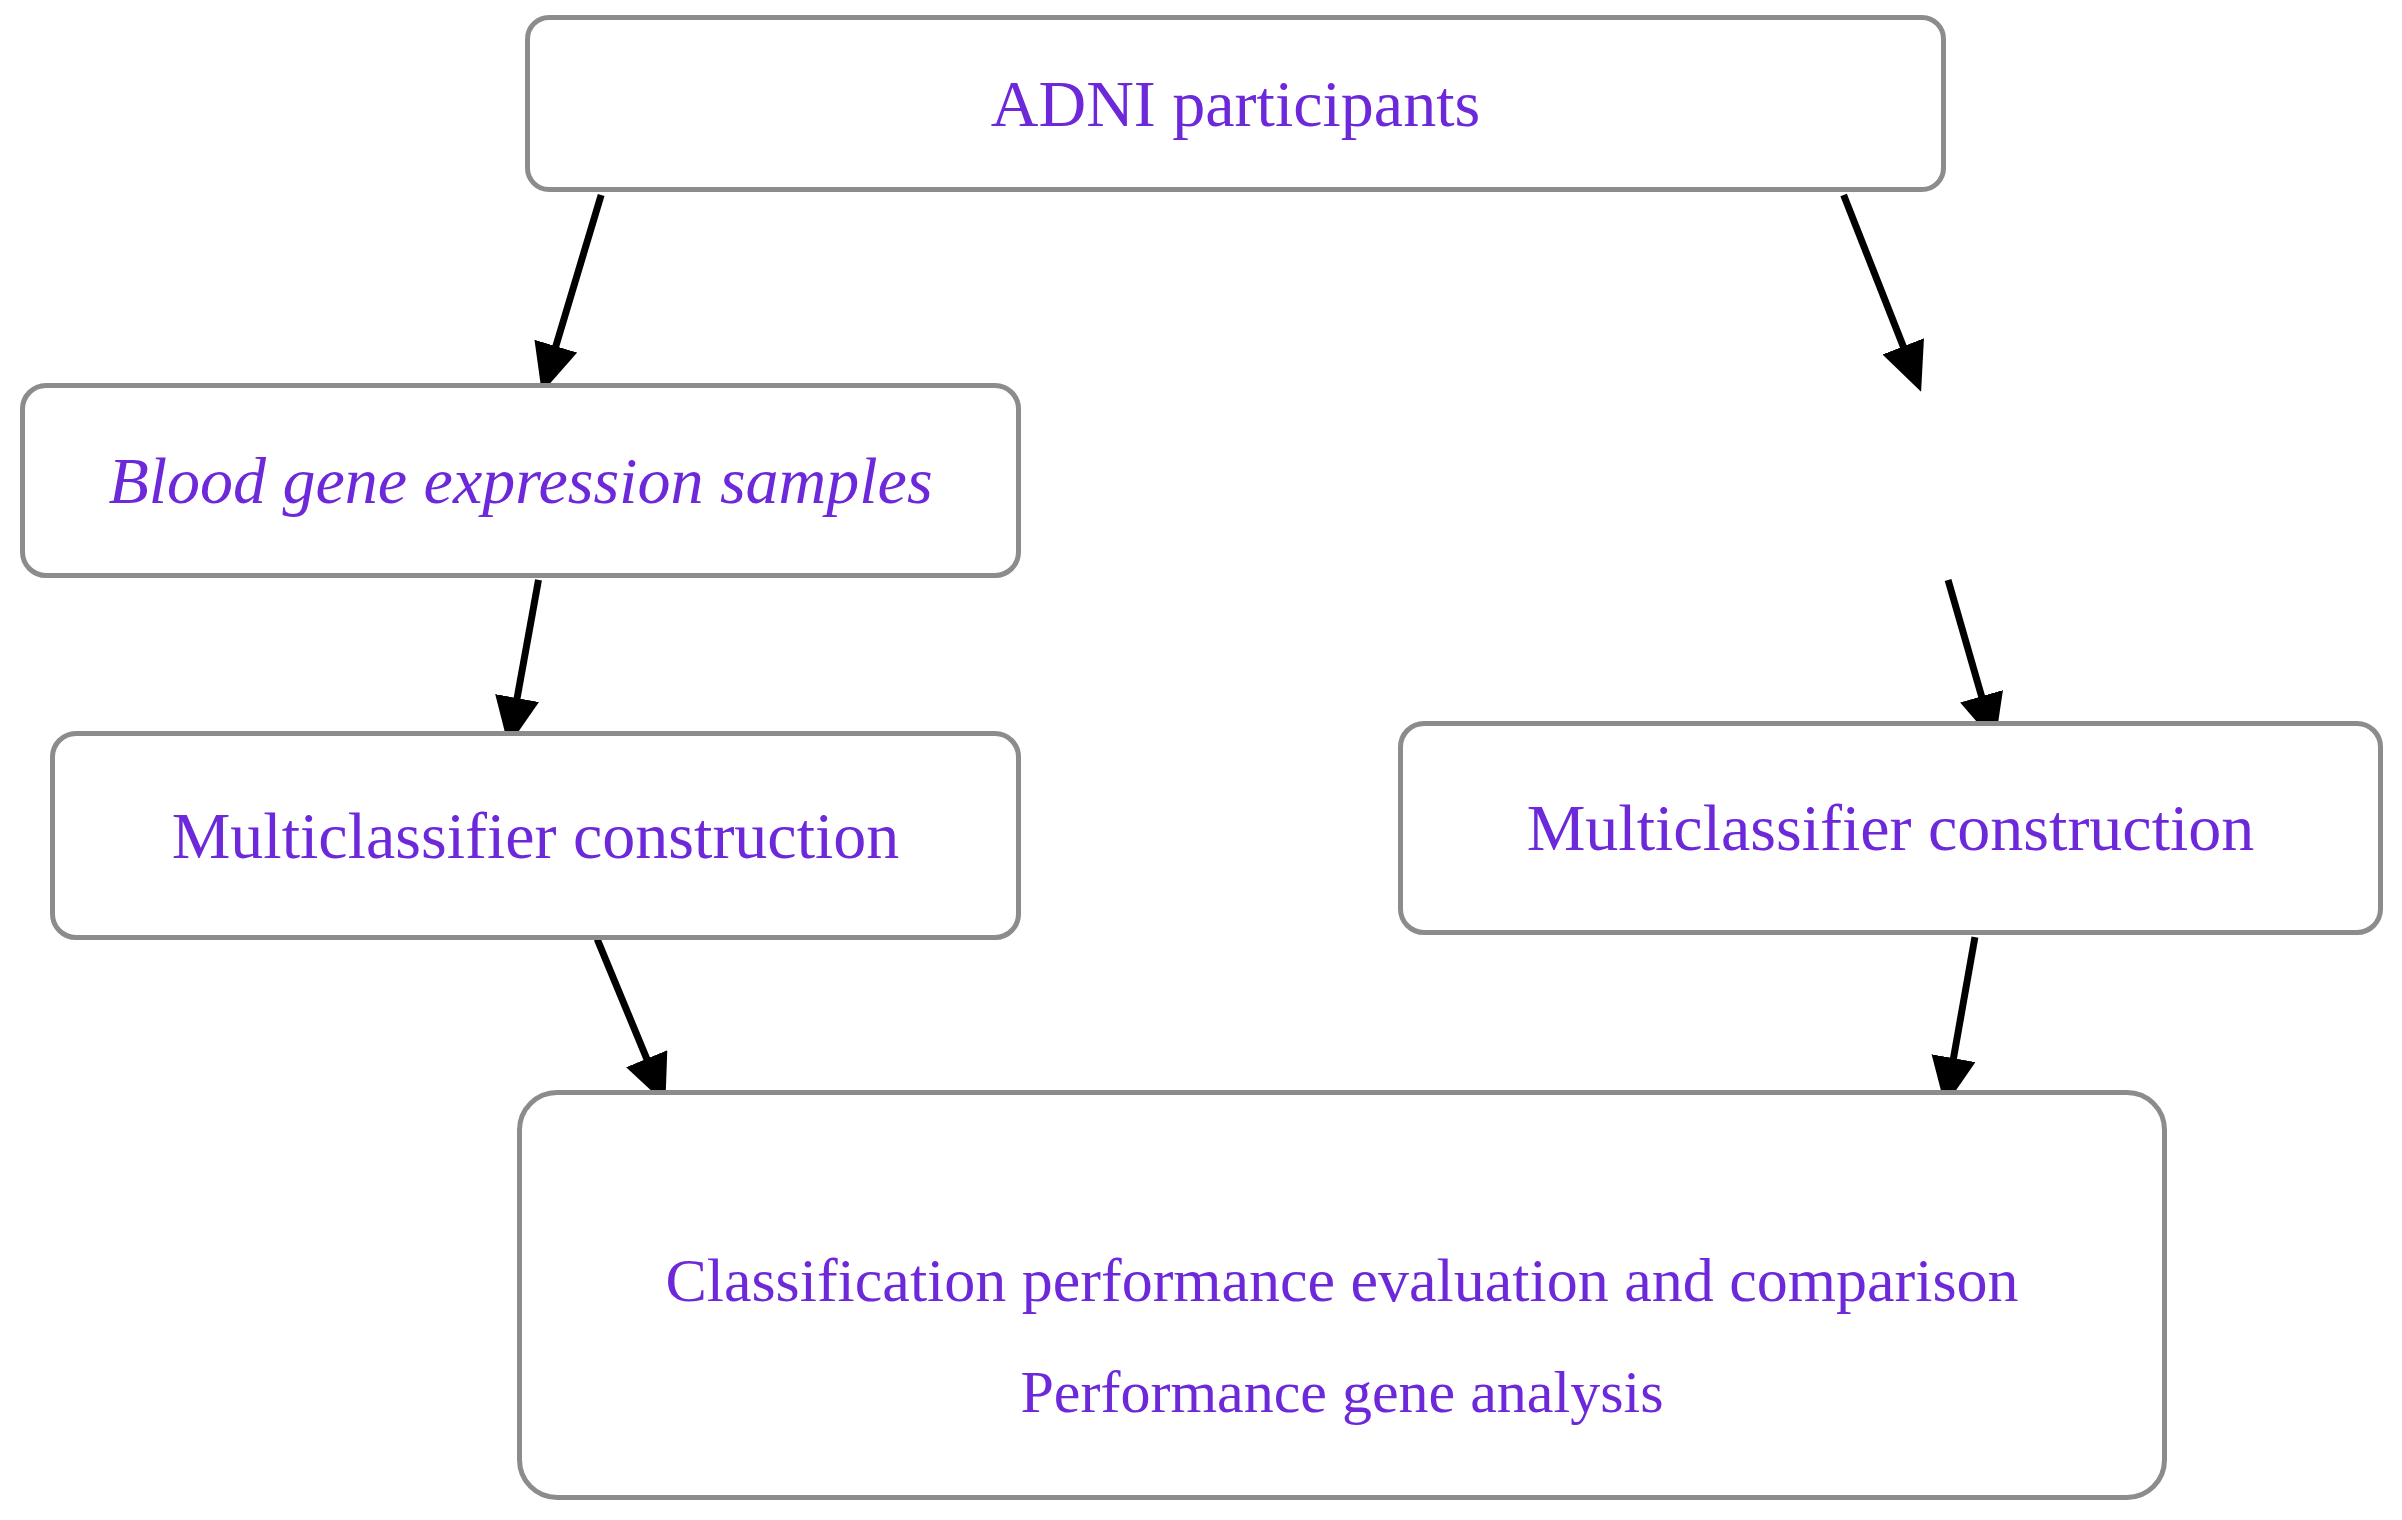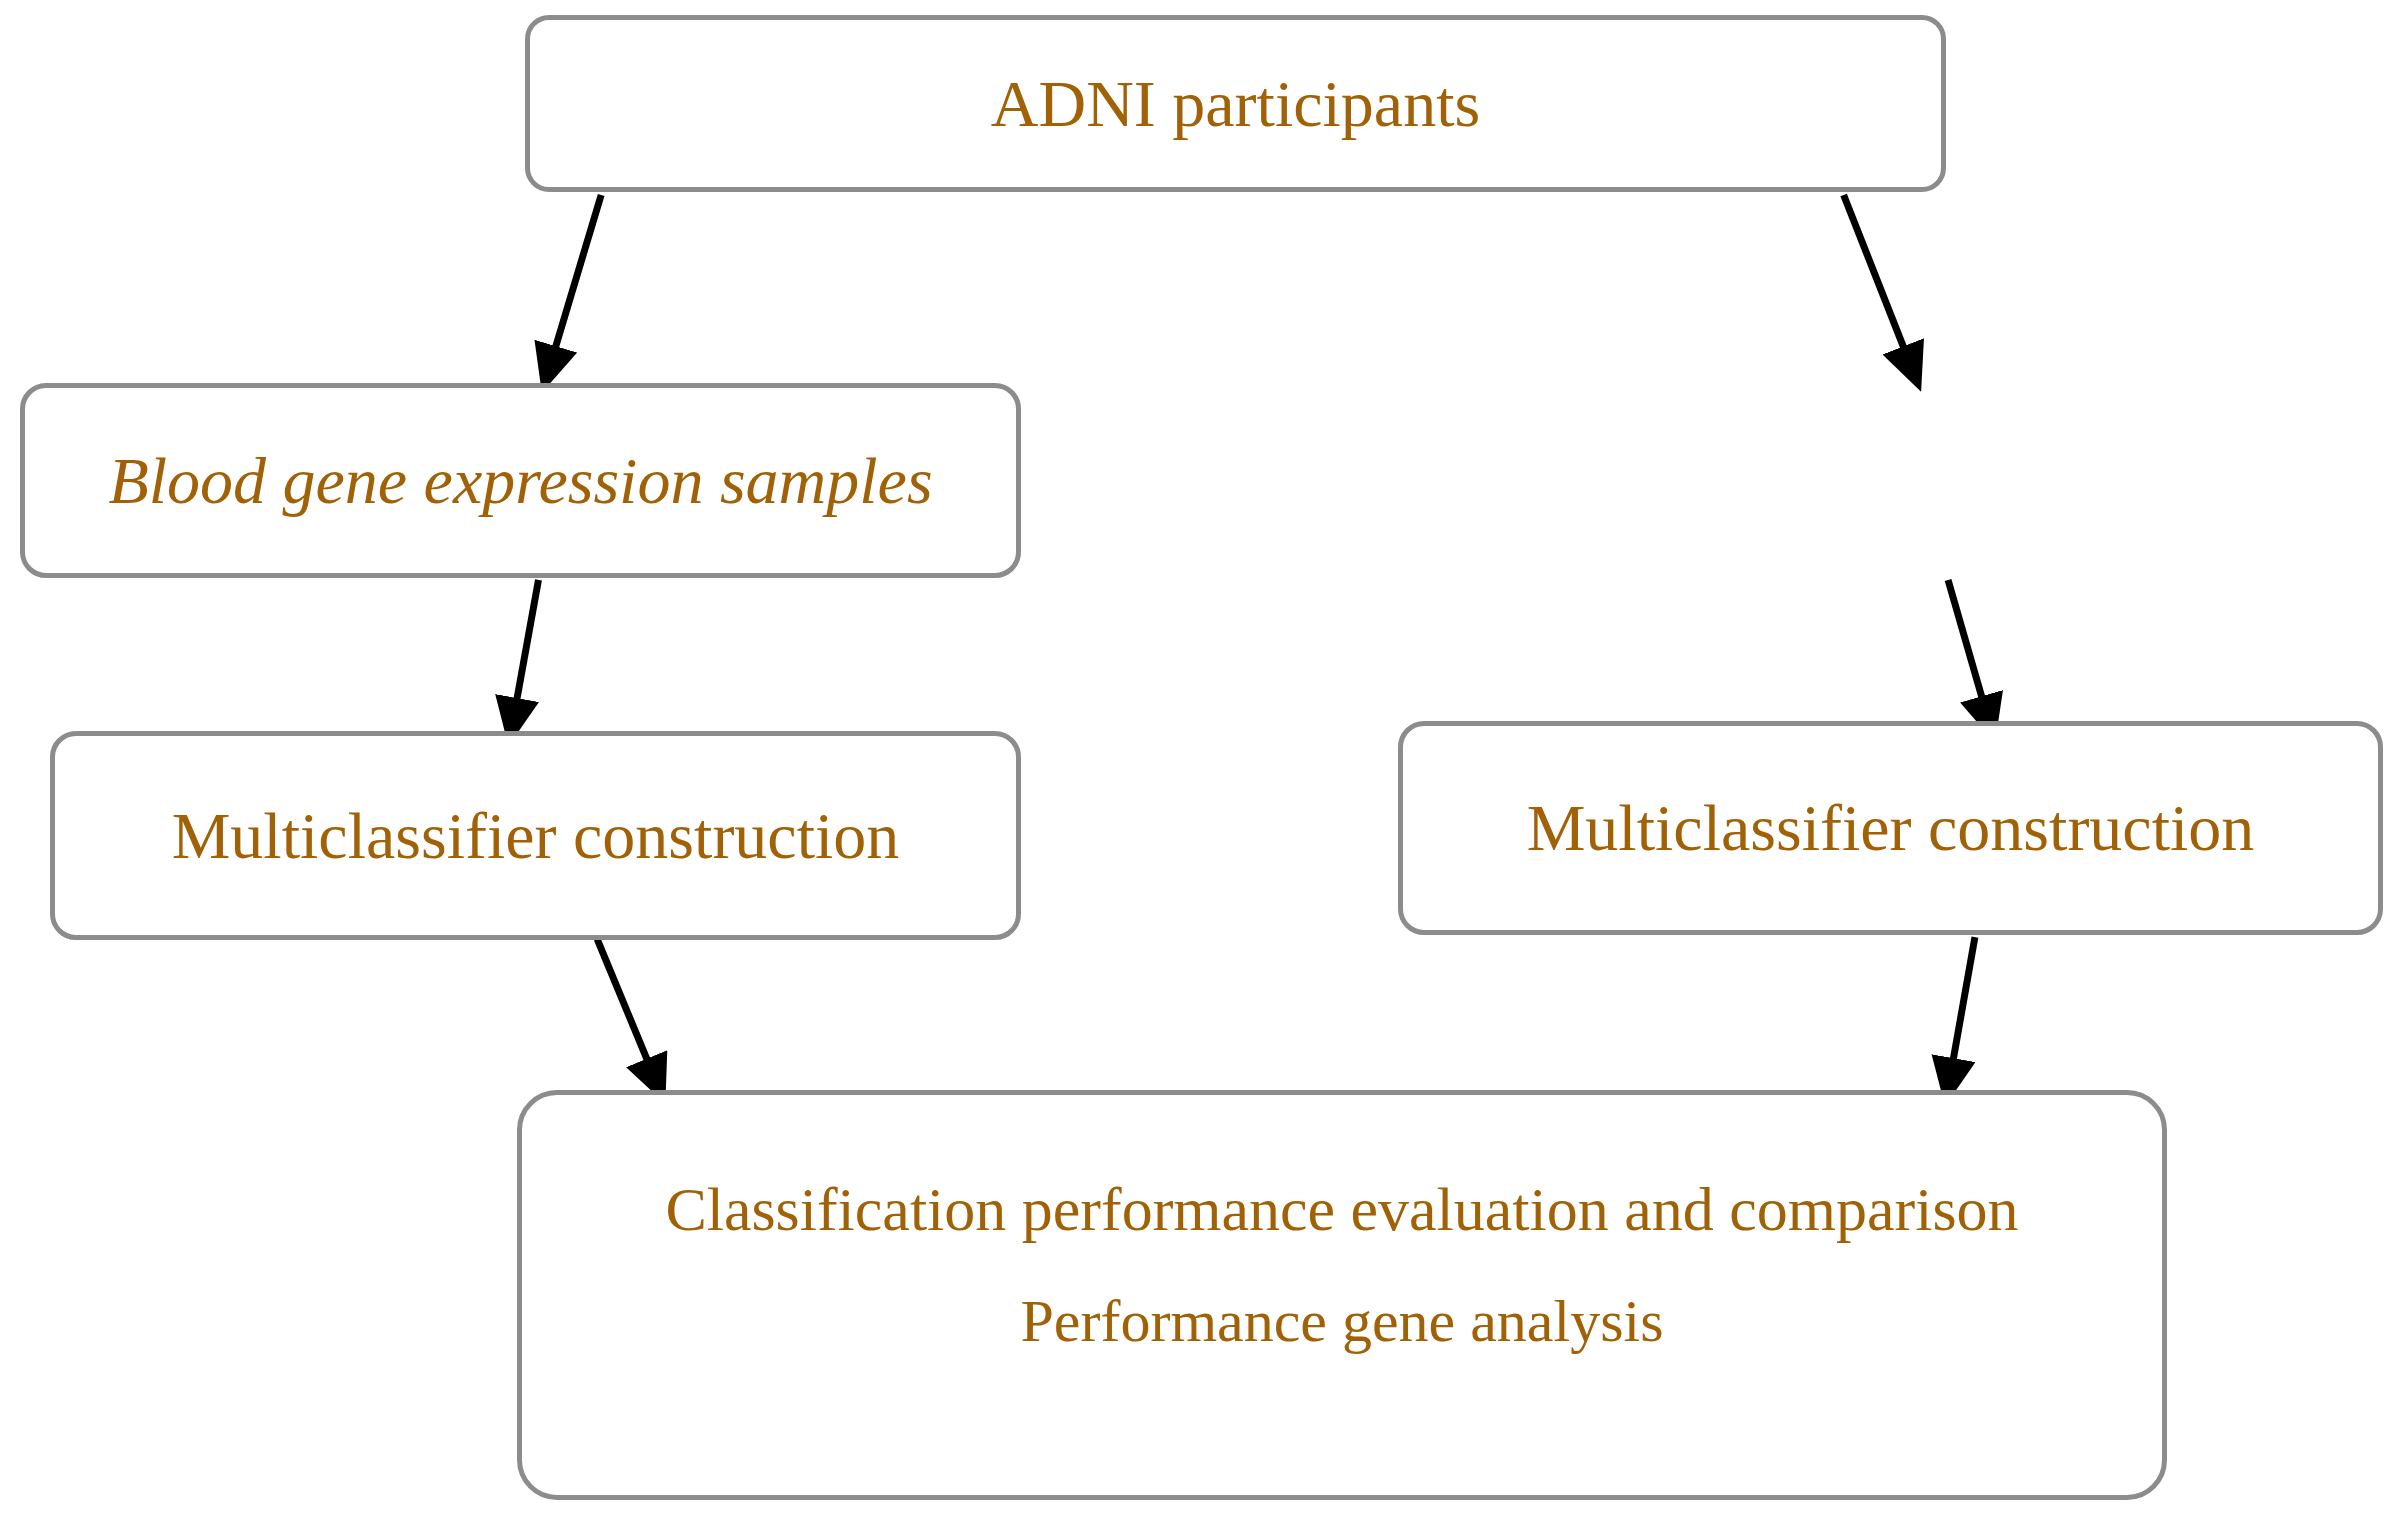--- a/index.html
+++ b/index.html
@@ -19,21 +19,21 @@
   .node {
     position: absolute;
     box-sizing: border-box;
     background: #ffffff;
     border: 5px solid #8c8c8c;
     border-radius: 26px;
     display: flex;
     flex-direction: column;
     align-items: center;
     justify-content: center;
-    color: #a16207;
+    color: #6d28d9;
     text-align: center;
     line-height: 1.05;
   }
   .node .label {
     display: block;
     white-space: nowrap;
   }
   
   #node-adni {
     left: 525px;  top: 15px;
@@ -64,21 +64,21 @@
     left: 1398px; top: 721px;
     width: 985px;  height: 214px;
     font-size: 66px;
     border-radius: 26px;
   }
   #node-analysis {
     left: 517px;  top: 1090px;
     width: 1650px; height: 410px;
     font-size: 60px;
     border-radius: 40px;
-    justify-content: flex-start;
+    justify-content: center;
     padding-top: 82px;
   }
   #node-analysis .label { margin-bottom: 48px; }
   #node-analysis .label:last-child { margin-bottom: 0; }
   #node-analysis .label.line1 { font-size: 62px; }
   #node-analysis .label.line2 { font-size: 60px; }
   #node-analysis .label.line3 { font-size: 60px; }
 
   #edges {
     position: absolute;

